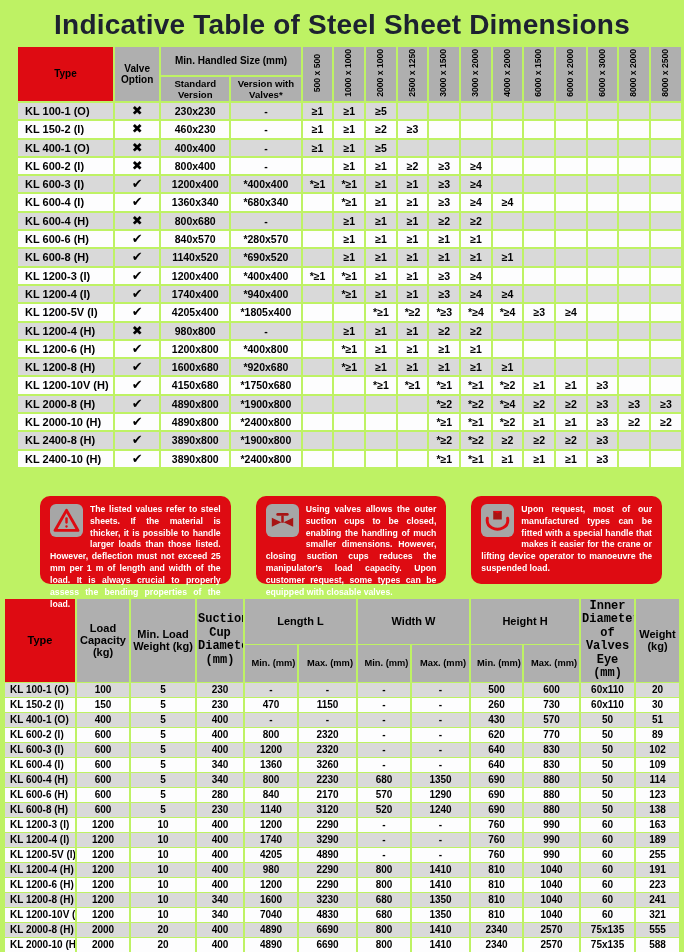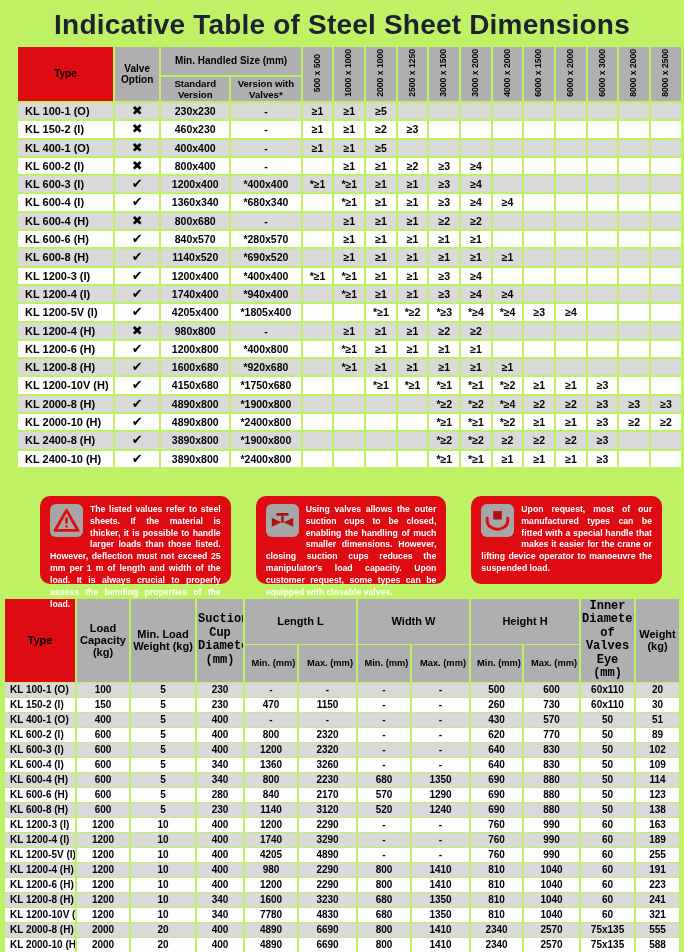--- a/index.html
+++ b/index.html
@@ -750,21 +750,21 @@
           <td>810</td>
           <td>1040</td>
           <td>60</td>
           <td>241</td>
         </tr>
         <tr class="even">
           <td class="type">KL 1200-10V (H)</td>
           <td>1200</td>
           <td>10</td>
           <td>340</td>
-          <td>7780</td>
+          <td>7040</td>
           <td>4830</td>
           <td>680</td>
           <td>1350</td>
           <td>810</td>
           <td>1040</td>
           <td>60</td>
           <td>321</td>
         </tr>
         <tr class="odd">
           <td class="type">KL 2000-8 (H)</td>

